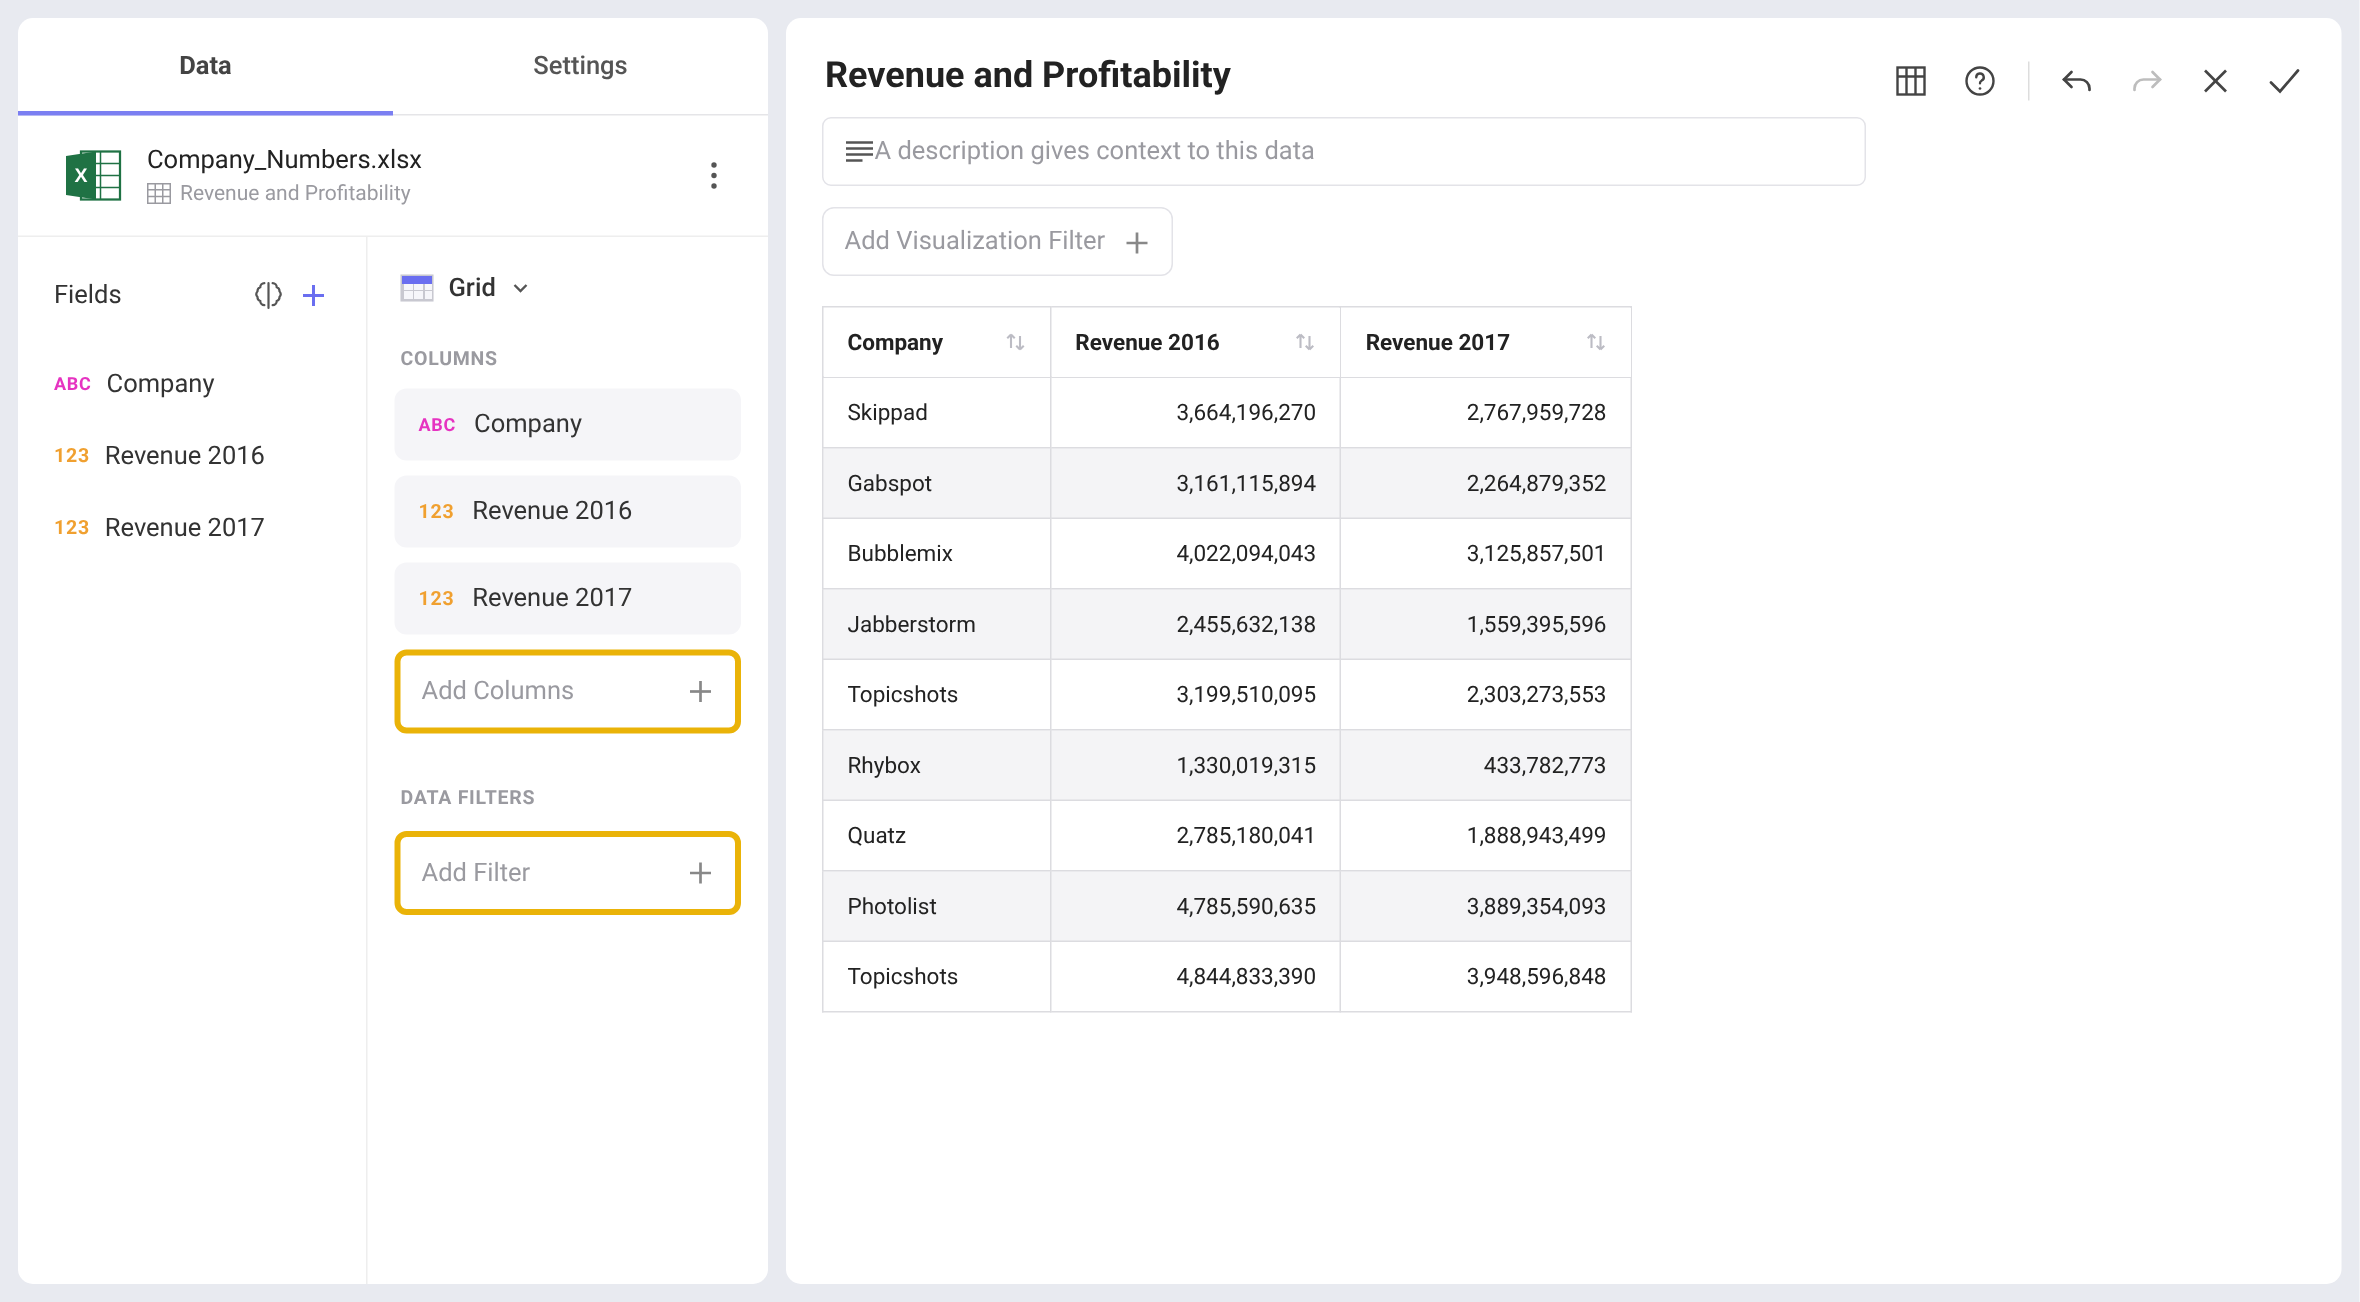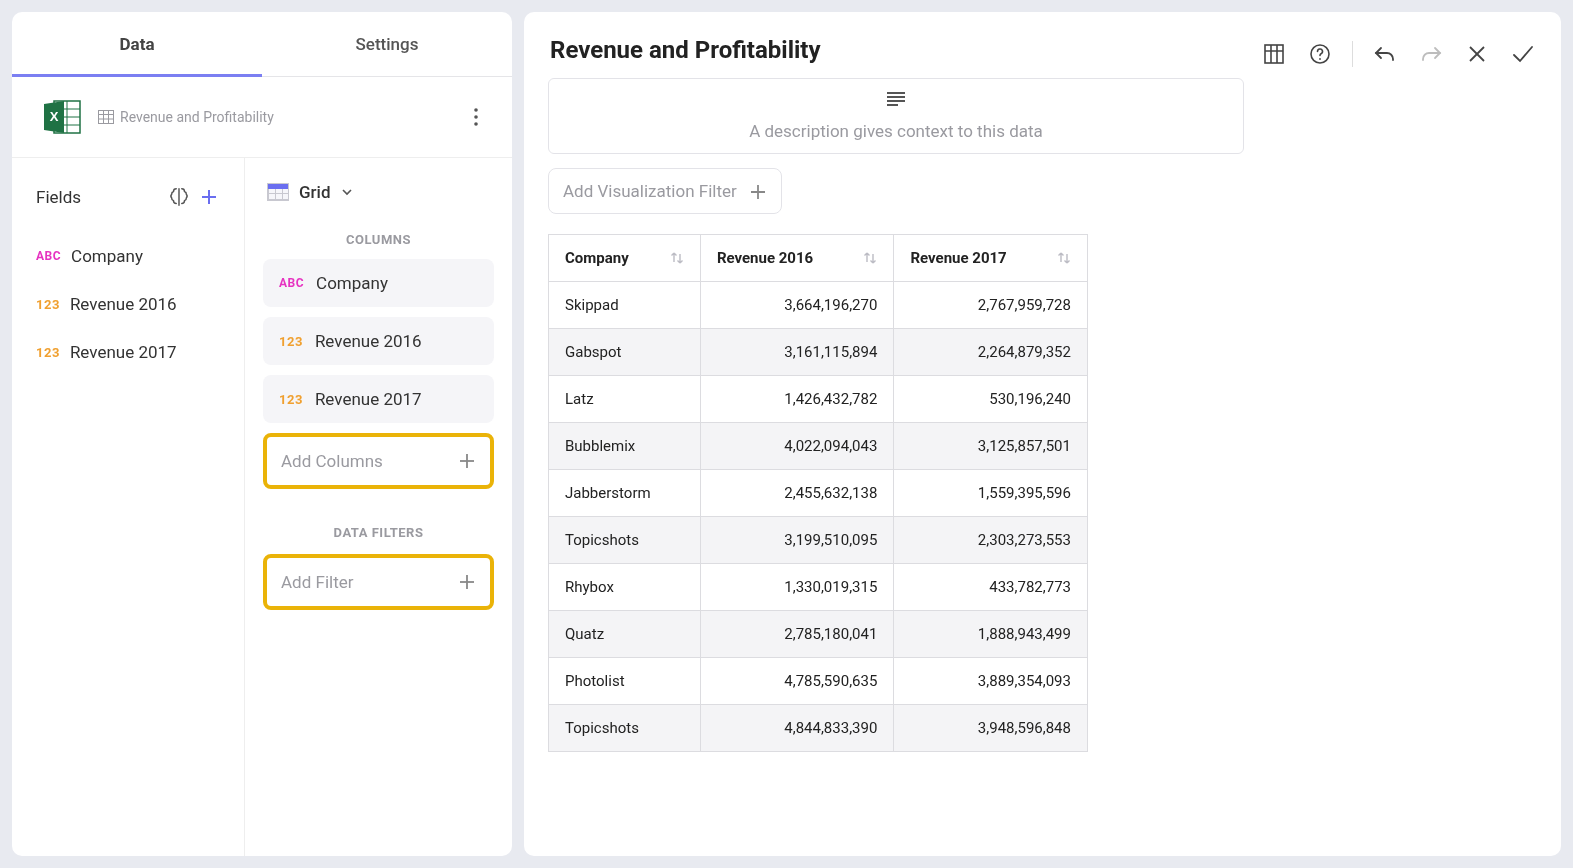--- a/index.html
+++ b/index.html
@@ -108,21 +108,20 @@
     font-size: 17px;
     color: #333;
     cursor: grab;
   }
   .type-abc { font-size: 12px; font-weight: 700; color: #e633c1; letter-spacing: 0.5px; }
   .type-123 { font-size: 13px; font-weight: 700; color: #f0a030; letter-spacing: 0.5px; }
   .config-col {
     flex: 1;
     padding: 16px 18px;
     overflow-y: auto;
-    text-align: center;
   }
   .viz-selector {
     display: flex;
     align-items: center;
     gap: 10px;
     font-size: 17px;
     font-weight: 500;
     color: #333;
     padding: 8px 4px 22px 4px;
     cursor: pointer;
@@ -177,28 +176,26 @@
   .right-main-col { flex: 1; }
   .viz-title {
     font-size: 24px;
     font-weight: 700;
     color: #222;
     padding: 6px 2px 14px 2px;
   }
   .desc-box {
     display: flex;
     align-items: center;
-    gap: 14px;
     border: 1px solid #e3e3e8;
     border-radius: 6px;
     padding: 12px 14px;
     color: #9a9aa0;
     font-size: 17px;
     margin-bottom: 14px;
-    flex-direction: column;
   }
   .filter-chip {
     display: inline-flex;
     align-items: flex-end;
     gap: 12px;
     border: 1px solid #e3e3e8;
     border-radius: 8px;
     padding: 12px 14px;
     color: #9a9aa0;
     font-size: 17px;
@@ -261,20 +258,21 @@
           <rect x="14" y="6" width="26" height="32" fill="#fff" stroke="#1f7244" stroke-width="1.5"></rect>
           <line x1="14" y1="14" x2="40" y2="14" stroke="#1f7244"></line>
           <line x1="14" y1="22" x2="40" y2="22" stroke="#1f7244"></line>
           <line x1="14" y1="30" x2="40" y2="30" stroke="#1f7244"></line>
           <line x1="27" y1="6" x2="27" y2="38" stroke="#1f7244"></line>
           <polygon points="4,9 24,6 24,38 4,35" fill="#1f7244"></polygon>
           <text x="14" y="26" text-anchor="middle" fill="#fff" font-size="13" font-weight="700" font-family="Arial">X</text>
         </svg>
       </div>
       <div class="file-info">
+        <div class="file-name">Company_Numbers.xlsx</div>
         <div class="file-sheet">
           <svg width="16" height="14" viewBox="0 0 16 14">
               <rect x="0.5" y="0.5" width="15" height="13" fill="none" stroke="#9a9aa0"></rect>
               <line x1="0.5" y1="4.5" x2="15.5" y2="4.5" stroke="#9a9aa0"></line>
               <line x1="0.5" y1="9" x2="15.5" y2="9" stroke="#9a9aa0"></line>
               <line x1="5.5" y1="0.5" x2="5.5" y2="13.5" stroke="#9a9aa0"></line>
               <line x1="10.5" y1="0.5" x2="10.5" y2="13.5" stroke="#9a9aa0"></line>
             </svg>
           <span>Revenue and Profitability</span>
         </div>
@@ -460,25 +458,20 @@
               <td>Skippad</td>
               <td class="num">3,664,196,270</td>
               <td class="num">2,767,959,728</td>
             </tr>
             <tr>
               <td>Gabspot</td>
               <td class="num">3,161,115,894</td>
               <td class="num">2,264,879,352</td>
             </tr>
             <tr>
-              <td>Latz</td>
-              <td class="num">1,426,432,782</td>
-              <td class="num">530,196,240</td>
-            </tr>
-            <tr>
               <td>Bubblemix</td>
               <td class="num">4,022,094,043</td>
               <td class="num">3,125,857,501</td>
             </tr>
             <tr>
               <td>Jabberstorm</td>
               <td class="num">2,455,632,138</td>
               <td class="num">1,559,395,596</td>
             </tr>
             <tr>

